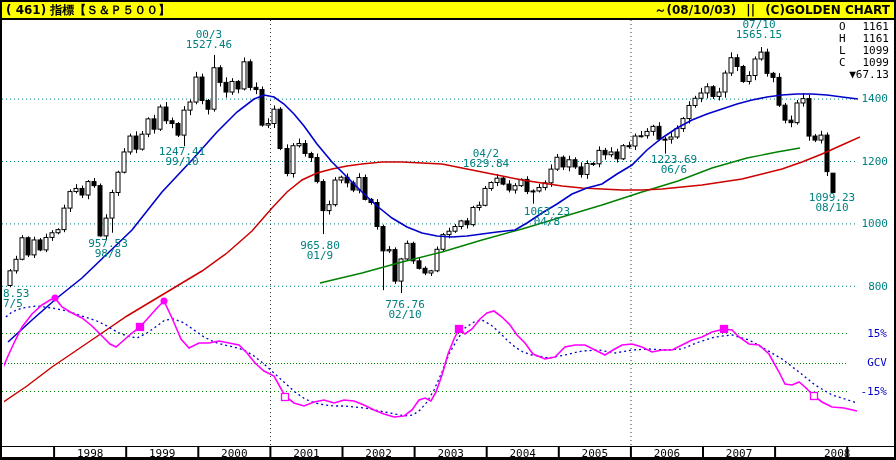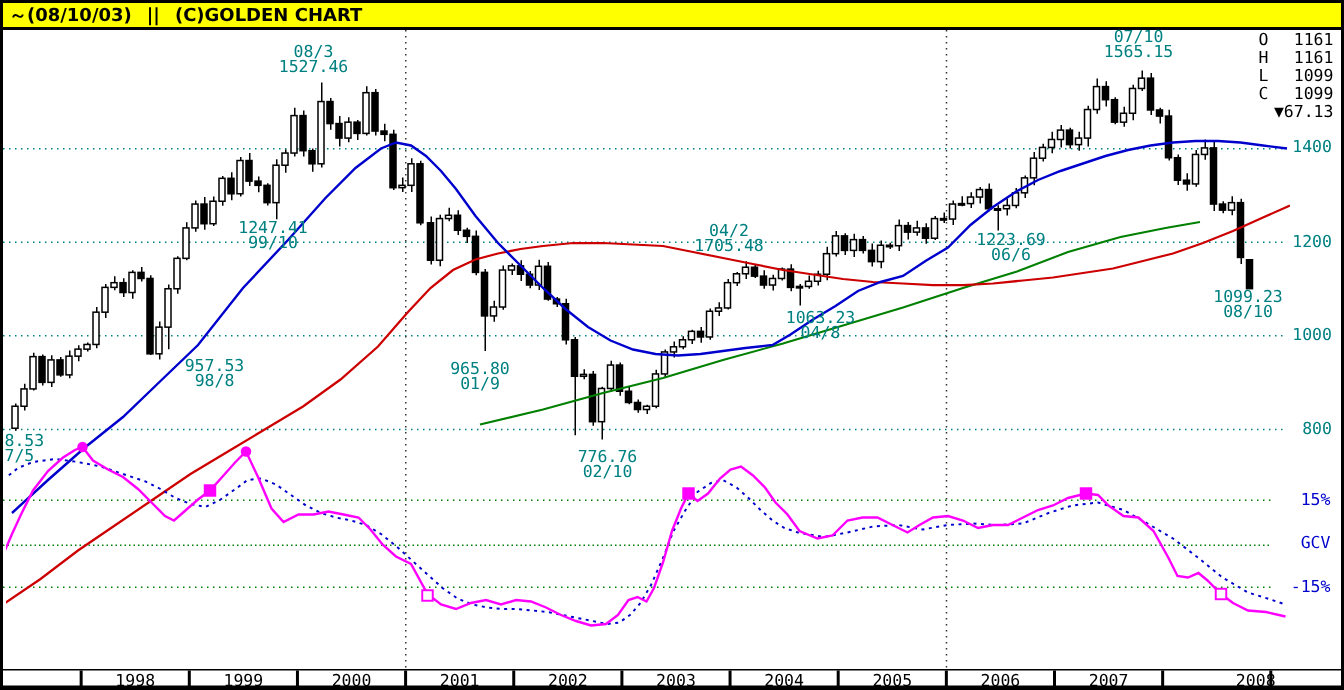--- a/index.html
+++ b/index.html
@@ -28,20 +28,21 @@
   .qrow{display:flex;justify-content:space-between;}
   .qchange{text-align:right;}
   .bottombar{position:absolute;left:0;right:0;bottom:0;height:3px;background:#000;z-index:7;}
 </style>
 </head>
 <body>
 
 <div class="screen">
 
   <div class="header">
+    <span class="title">( 461) 指標【Ｓ＆Ｐ５００】</span>
     <span class="drange">～(08/10/03)</span>
     <span class="sep">||</span>
     <span class="copy">(C)GOLDEN CHART</span>
   </div>
 
   <svg id="chart" width="896" height="460">
       <defs>
         <clipPath id="plot">
           <rect x="2" y="18" width="856" height="426"></rect>
         </clipPath>
@@ -376,26 +377,26 @@
       <div class="year" style="left: 232.35px;">2000</div>
       <div class="year" style="left: 304.45px;">2001</div>
       <div class="year" style="left: 376.55px;">2002</div>
       <div class="year" style="left: 448.65px;">2003</div>
       <div class="year" style="left: 520.75px;">2004</div>
       <div class="year" style="left: 592.85px;">2005</div>
       <div class="year" style="left: 664.95px;">2006</div>
       <div class="year" style="left: 737.05px;">2007</div>
       <div class="year" style="left: 809.15px; margin-left: 26px;">2008</div>
       <div class="anno leftclip" style="left: 1px; top: 287px;"><div>8.53</div><div>7/5</div></div>
-      <div class="anno" style="left: 106px; top: 237px; margin-left: 35px;"><div>957.53</div><div>98/8</div></div>
+      <div class="anno" style="left: 106px; top: 237px;"><div>957.53</div><div>98/8</div></div>
       <div class="anno" style="left: 180px; top: 145px;"><div>1247.41</div><div>99/10</div></div>
-      <div class="anno" style="left: 207px; top: 28px;"><div>08/3</div><div>1527.46</div></div>
+      <div class="anno" style="left: 207px; top: 28px;"><div>00/3</div><div>1527.46</div></div>
       <div class="anno" style="left: 318px; top: 239px;"><div>965.80</div><div>01/9</div></div>
       <div class="anno" style="left: 403px; top: 298px;"><div>776.76</div><div>02/10</div></div>
-      <div class="anno" style="left: 484px; top: 147px;"><div>04/2</div><div>1705.48</div></div>
+      <div class="anno" style="left: 484px; top: 147px;"><div>04/2</div><div>1629.84</div></div>
       <div class="anno" style="left: 545px; top: 205px;"><div>1063.23</div><div>04/8</div></div>
       <div class="anno" style="left: 672px; top: 153px;"><div>1223.69</div><div>06/6</div></div>
       <div class="anno" style="left: 757px; top: 18px;"><div>07/10</div><div>1565.15</div></div>
       <div class="anno" style="left: 830px; top: 191px;"><div>1099.23</div><div>08/10</div></div>
     </div>
 
   <div class="quote">
     <div class="qrow">
       <span>O</span>
       <span>1161</span>

